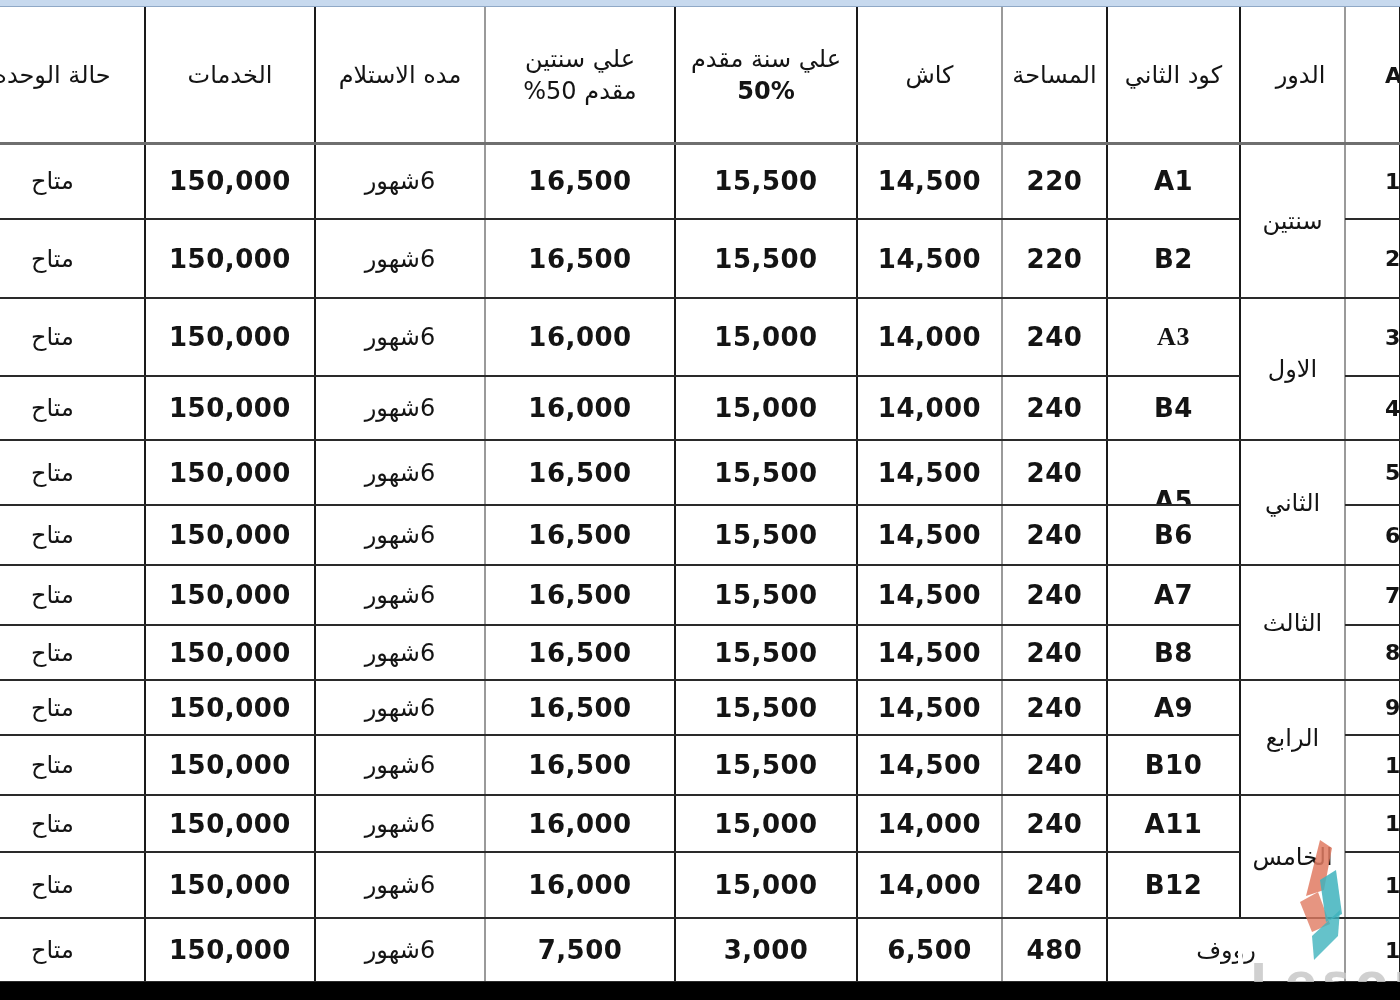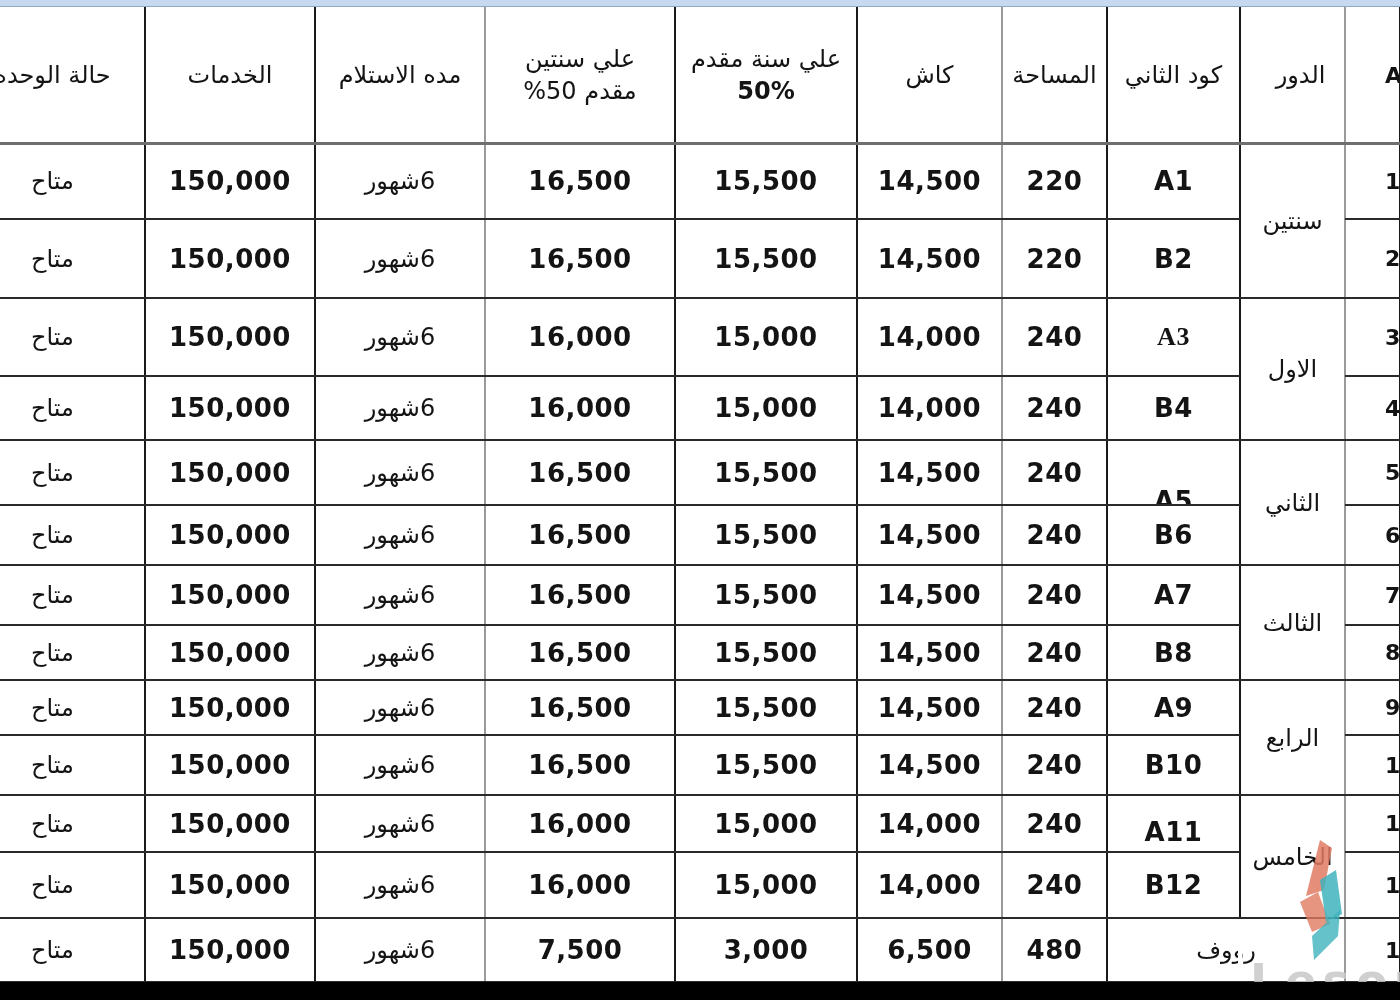--- a/index.html
+++ b/index.html
@@ -150,21 +150,21 @@
     <div class="cell num" style="left: 1002px; top: 728px; width: 105px; height: 60px;">240</div>
     <div class="cell num" style="left: 1107px; top: 728px; width: 133px; height: 60px;">B10</div>
     <div class="cell rownum" style="left: 1345px; top: 728px; width: 55px; height: 60px;">10</div>
     <div class="cell ar" style="left: -40px; top: 788px; width: 185px; height: 57px;">متاح</div>
     <div class="cell num" style="left: 145px; top: 788px; width: 170px; height: 57px;">150,000</div>
     <div class="cell ar" style="left: 315px; top: 788px; width: 170px; height: 57px;">6شهور</div>
     <div class="cell num" style="left: 485px; top: 788px; width: 190px; height: 57px;">16,000</div>
     <div class="cell num" style="left: 675px; top: 788px; width: 182px; height: 57px;">15,000</div>
     <div class="cell num" style="left: 857px; top: 788px; width: 145px; height: 57px;">14,000</div>
     <div class="cell num" style="left: 1002px; top: 788px; width: 105px; height: 57px;">240</div>
-    <div class="cell num" style="left: 1107px; top: 788px; width: 133px; height: 57px; margin-top: 8px;">A11</div>
+    <div class="cell num" style="left: 1107px; top: 788px; width: 133px; height: 57px;">A11</div>
     <div class="cell rownum" style="left: 1345px; top: 788px; width: 55px; height: 57px;">11</div>
     <div class="cell ar" style="left: -40px; top: 845px; width: 185px; height: 66px;">متاح</div>
     <div class="cell num" style="left: 145px; top: 845px; width: 170px; height: 66px;">150,000</div>
     <div class="cell ar" style="left: 315px; top: 845px; width: 170px; height: 66px;">6شهور</div>
     <div class="cell num" style="left: 485px; top: 845px; width: 190px; height: 66px;">16,000</div>
     <div class="cell num" style="left: 675px; top: 845px; width: 182px; height: 66px;">15,000</div>
     <div class="cell num" style="left: 857px; top: 845px; width: 145px; height: 66px;">14,000</div>
     <div class="cell num" style="left: 1002px; top: 845px; width: 105px; height: 66px;">240</div>
     <div class="cell num" style="left: 1107px; top: 845px; width: 133px; height: 66px;">B12</div>
     <div class="cell rownum" style="left: 1345px; top: 845px; width: 55px; height: 66px;">12</div>

